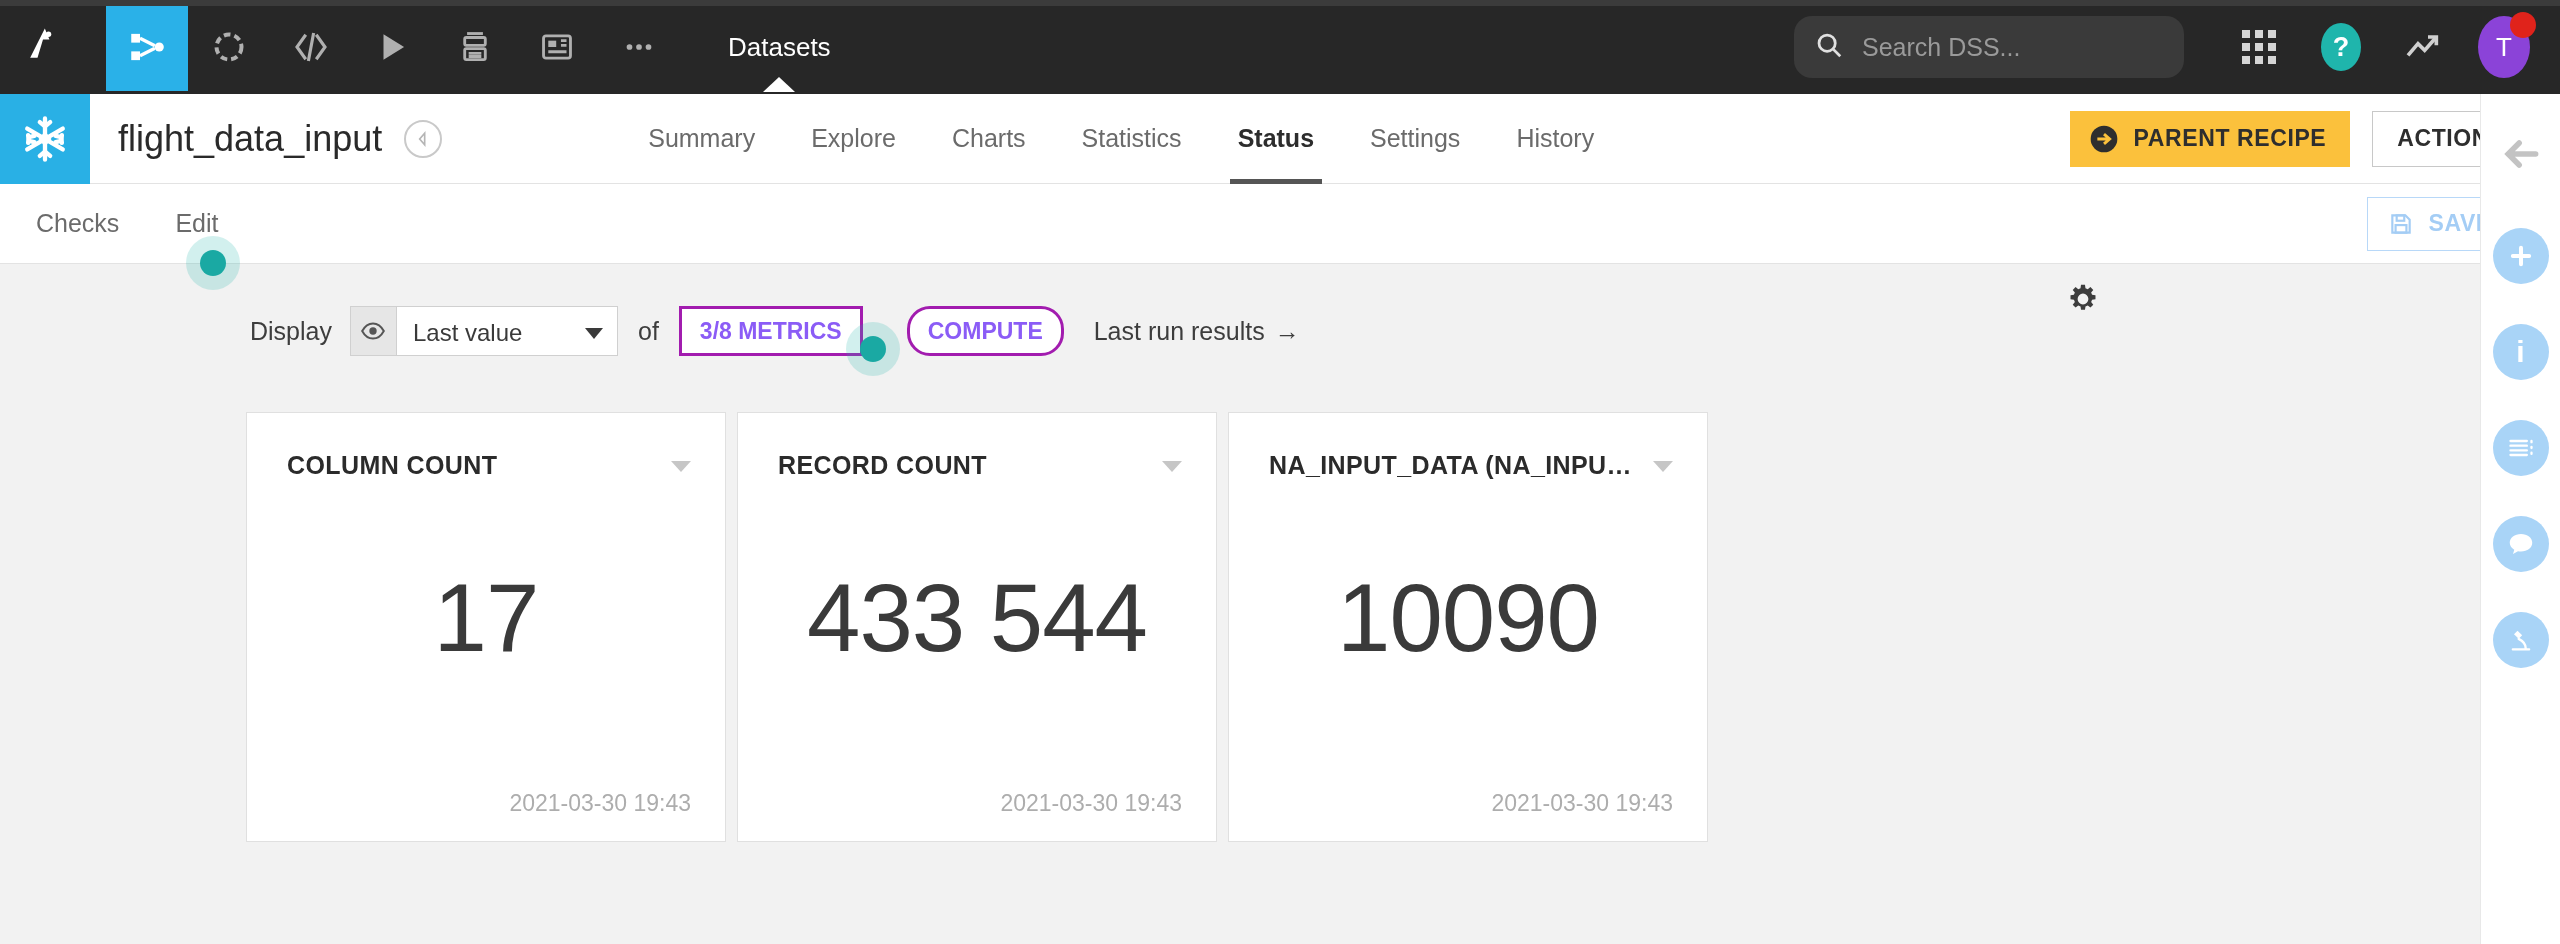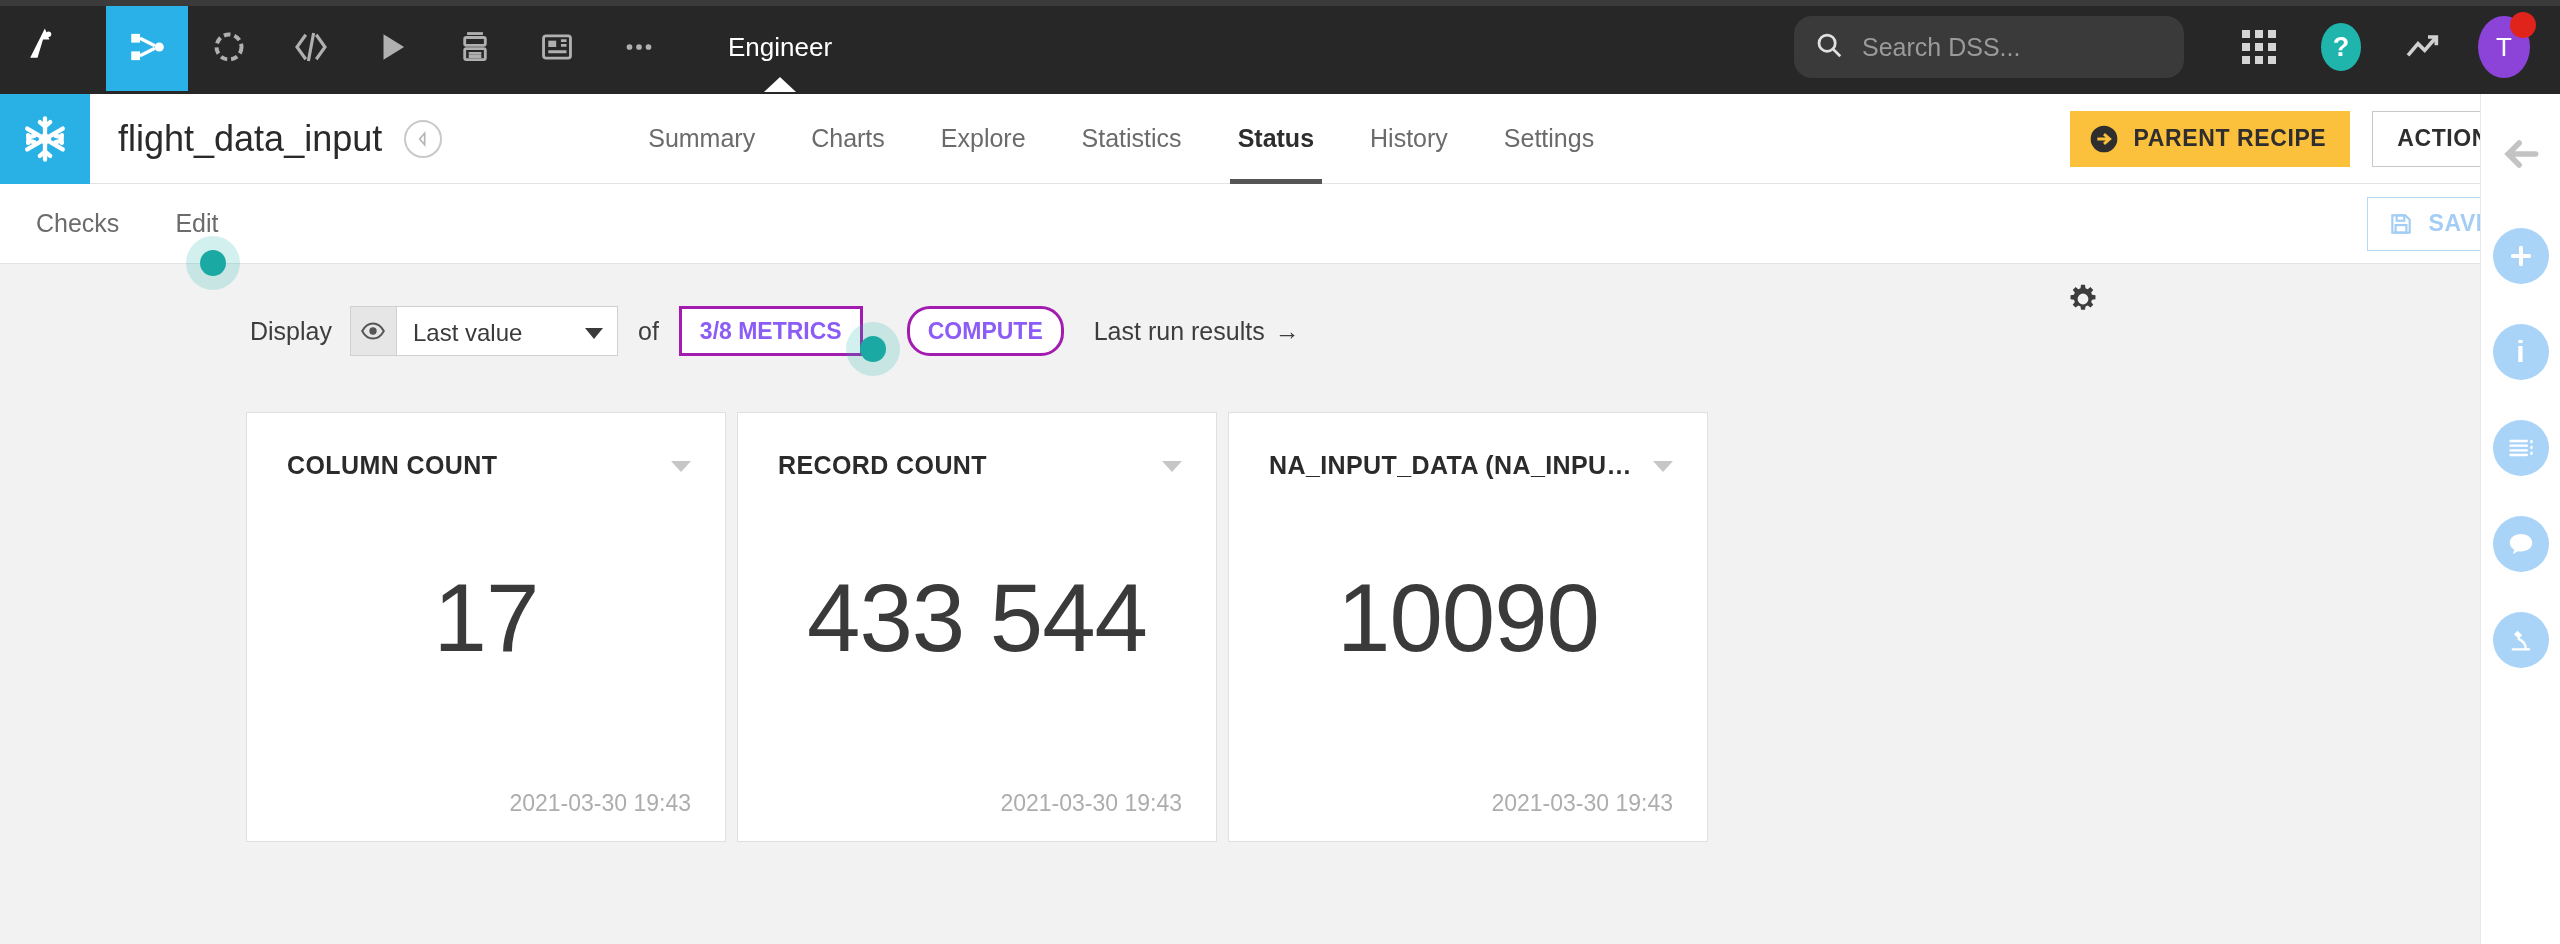--- a/index.html
+++ b/index.html
@@ -236,21 +236,21 @@
     <div class="tool-btn">
       <svg width="38" height="38" viewBox="0 0 24 24" fill="#b0b0b0">
           <circle cx="6" cy="12" r="1.8"></circle>
           <circle cx="12" cy="12" r="1.8"></circle>
           <circle cx="18" cy="12" r="1.8"></circle>
         </svg>
     </div>
   </div>
 
   <div class="nav-section">
-    <span class="nav-label">Engineer</span>
+    <span class="nav-label">Datasets</span>
     <span class="nav-caret"></span>
   </div>
 
   <div class="topbar-right">
     <div class="search-box">
       <span>
         <svg width="30" height="30" viewBox="0 0 24 24" fill="none" stroke="#e0e0e0" stroke-width="2.2">
             <circle cx="10.5" cy="10.5" r="6.5"></circle>
             <path d="M15.5 15.5 L21 21"></path>
           </svg>
@@ -298,26 +298,26 @@
   </div>
   <div class="ds-name">flight_data_input</div>
   <div class="ds-badge">
     <svg width="20" height="20" viewBox="0 0 24 24" fill="none" stroke="#b5b5b5" stroke-width="2">
         <path d="M14 5 L14 19 L8 12 Z"></path>
       </svg>
   </div>
 
   <div class="ds-tabs">
     <div class="ds-tab">Summary</div>
+    <div class="ds-tab">Explore</div>
     <div class="ds-tab">Charts</div>
-    <div class="ds-tab">Explore</div>
     <div class="ds-tab">Statistics</div>
     <div class="ds-tab active">Status</div>
+    <div class="ds-tab">Settings</div>
     <div class="ds-tab">History</div>
-    <div class="ds-tab">Settings</div>
   </div>
 
   <div class="ds-actions">
     <div class="btn-parent">
       <span class="pr-icon">
         <svg width="32" height="32" viewBox="0 0 24 24">
             <circle cx="12" cy="12" r="10" fill="#2e2e2e"></circle>
             <path d="M7 12 h8 M12 8.4 L16.2 12 L12 15.6" stroke="#fbc13c" stroke-width="2.2" fill="none"></path>
           </svg>
       </span>

